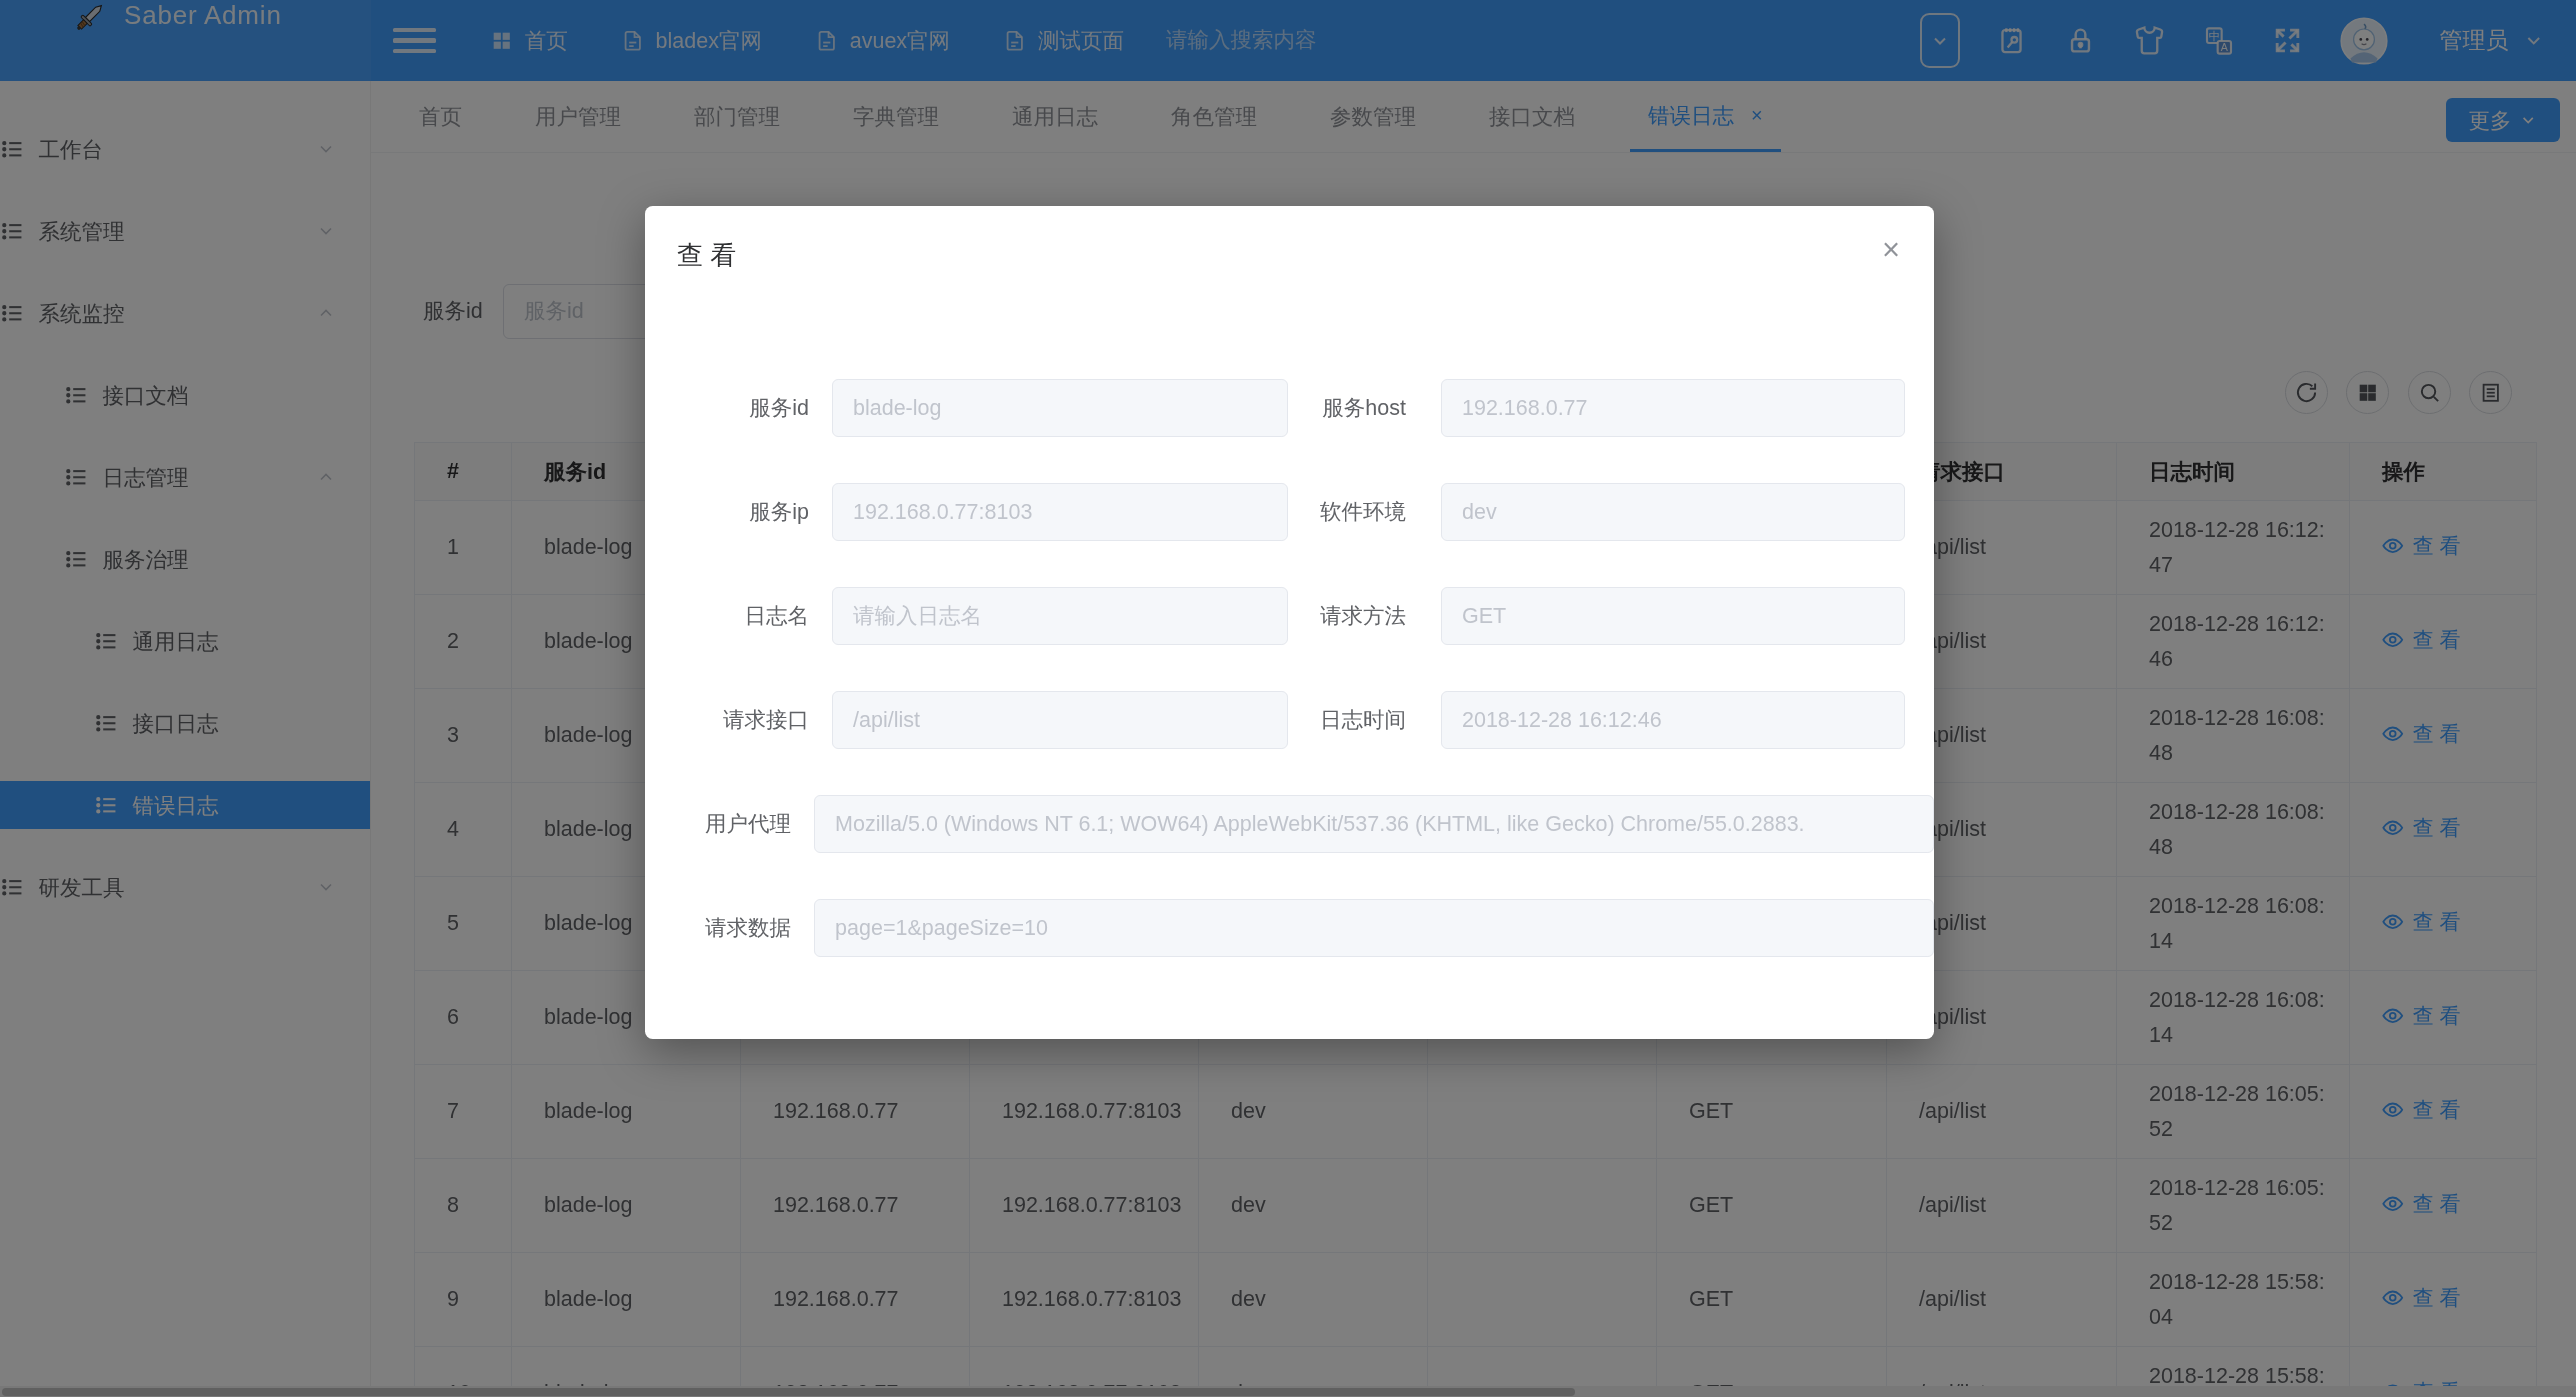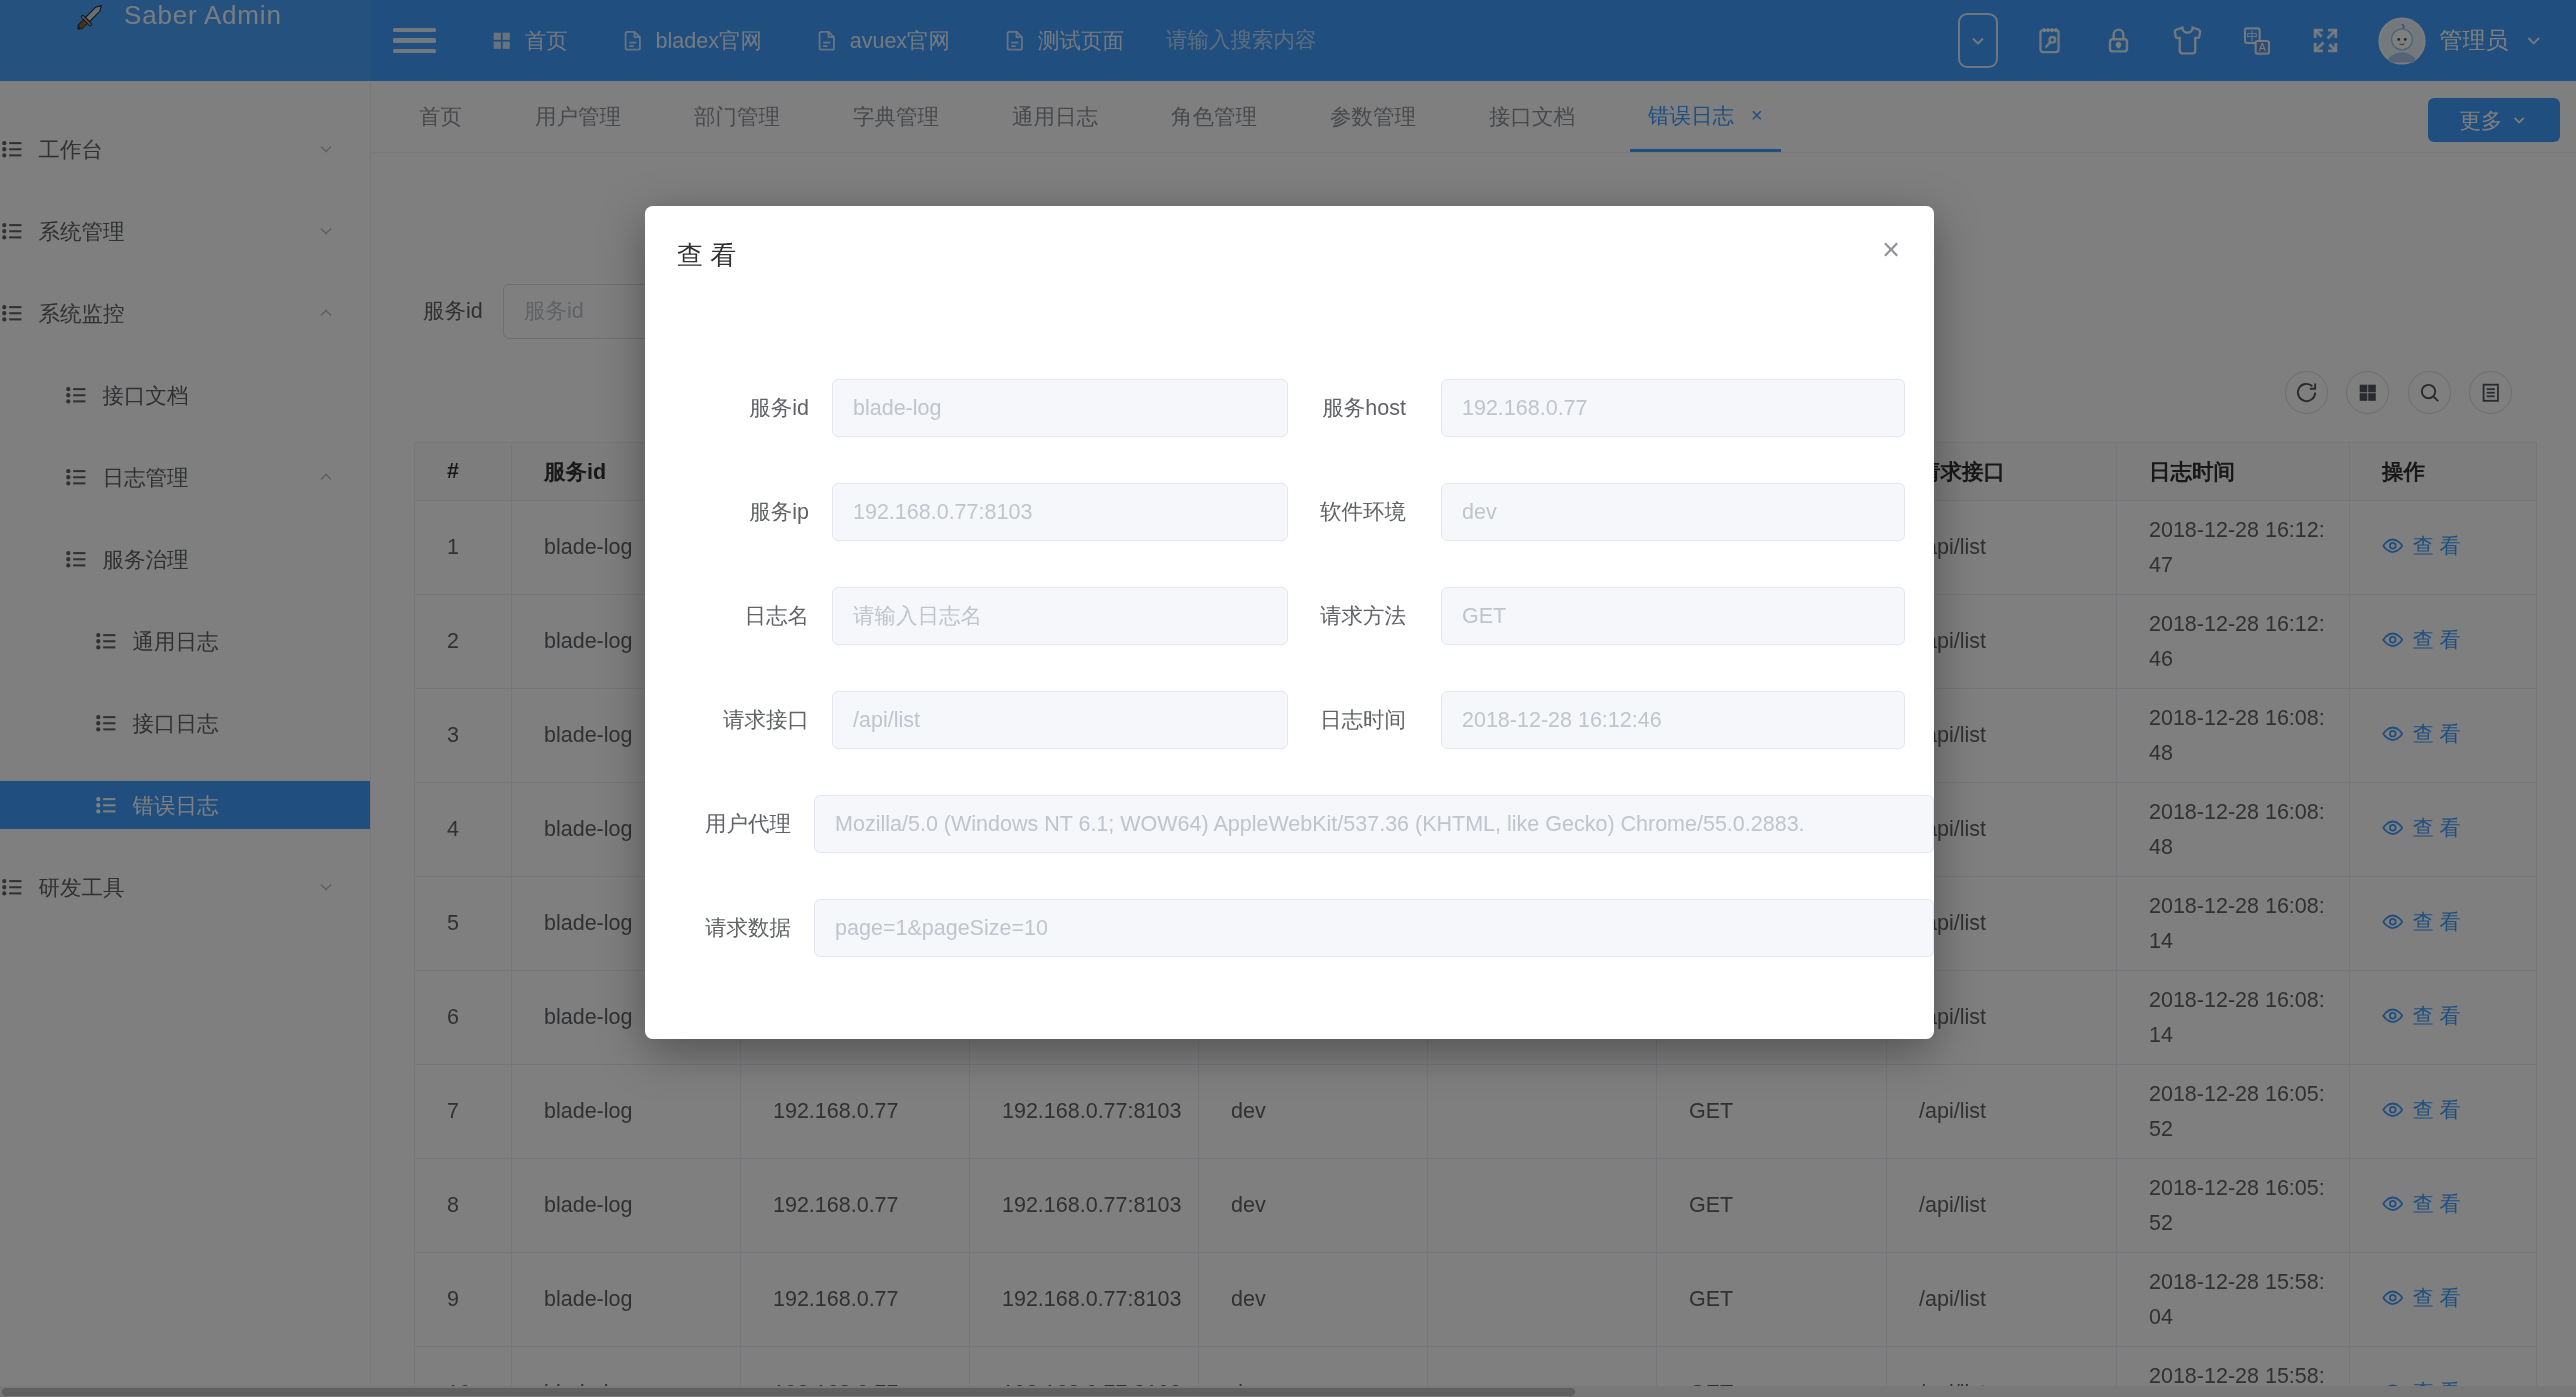--- a/index.html
+++ b/index.html
@@ -19,42 +19,42 @@
   .nav-item svg { opacity:.85; }
   .hdr-search { position:absolute; left:1166px; top:19px; width:322px; height:43px; }
   .hdr-search input { width:100%; height:100%; background:transparent; border:none; outline:none;
     color:rgba(255,255,255,0.9); font-size:21.5px; font-family:inherit; }
   .hdr-search input::placeholder { color:rgba(255,255,255,0.62); }
   .hdr-right { position:absolute; right:32px; top:0; height:81px; display:flex; align-items:center; gap:35px; color:rgba(255,255,255,0.88); }
   .panel-btn { width:40px; height:55px; border:2.3px solid rgba(255,255,255,0.82); border-radius:9.2px;
     display:flex; align-items:center; justify-content:center; cursor:pointer; }
   .hdr-ico { width:34px; height:34px; display:flex; align-items:center; justify-content:center; cursor:pointer; }
   .user-wrap { display:flex; align-items:center; gap:14px; cursor:pointer; }
-  .user-name { font-size:23px; color:#fff; }
+  .user-name { font-size:23px; color:#fff;margin-left:38px; }
 
   
   .sidebar { position:absolute; left:0; top:81px; width:371px; bottom:10.7px; background:#fff;
     border-right:0.8px solid #f0f0f0; padding-top:44px; z-index:1; }
   .menu-item { height:48px; margin-bottom:34px; display:flex; align-items:center; gap:14px;
     font-size:21.5px; color:#606266; cursor:pointer; position:relative; }
   .menu-item .chev { position:absolute; right:34px; color:#c0c4cc; display:flex; }
   .lvl0 { }
   .lvl1 { padding-left:64px; }
   .lvl2 { padding-left:94px; }
   .menu-item.active { background:#409EFF; color:#fff; }
   .menu-item svg { flex:0 0 auto; }
 
   
   .main { position:absolute; left:371px; top:81px; right:0; bottom:10.7px; background:#fff; }
   .tabbar { position:absolute; left:0; top:0; right:0; height:72px; border-bottom:1.5px solid #f0f2f5;
     display:flex; align-items:stretch; padding-left:48px; }
   .tab { display:flex; align-items:center; font-size:21.5px; color:#909399; margin-right:73px; cursor:pointer; position:relative; }
   .tab.active { color:#409EFF; border-bottom:3.1px solid #409EFF; padding:0 18.4px; margin-left:-18.4px; margin-right:54px; }
   .tab .tclose { margin-left:17px; font-size:20px; color:#409EFF; }
-  .more-btn { position:absolute; right:16px; top:17px; width:132px; height:44px; background:#409EFF; color:#fff;
+  .more-btn { position:absolute; right:16px; top:17px; width:114px; height:44px; background:#409EFF; color:#fff;
     border:none; border-radius:6.1px; font-size:21.5px; font-family:inherit; display:flex; align-items:center;
     justify-content:center; gap:7.7px; cursor:pointer; }
 
   
   .content { position:absolute; left:0; top:74px; right:0; bottom:0; background:#fff; }
   .filter-label { position:absolute; left:52px; top:129px; height:55px; line-height:55px; font-size:21.5px; color:#606266; }
   .filter-input { position:absolute; left:132px; top:129px; width:268px; height:55px; border:0.8px solid #dcdfe6;
     border-radius:6.1px; padding:0 20px; font-size:21.5px; color:#606266; outline:none; font-family:inherit; }
   .filter-input::placeholder { color:#bfc4cc; }
   .tool-circles { position:absolute; right:64px; top:216px; display:flex; gap:18.4px; }

